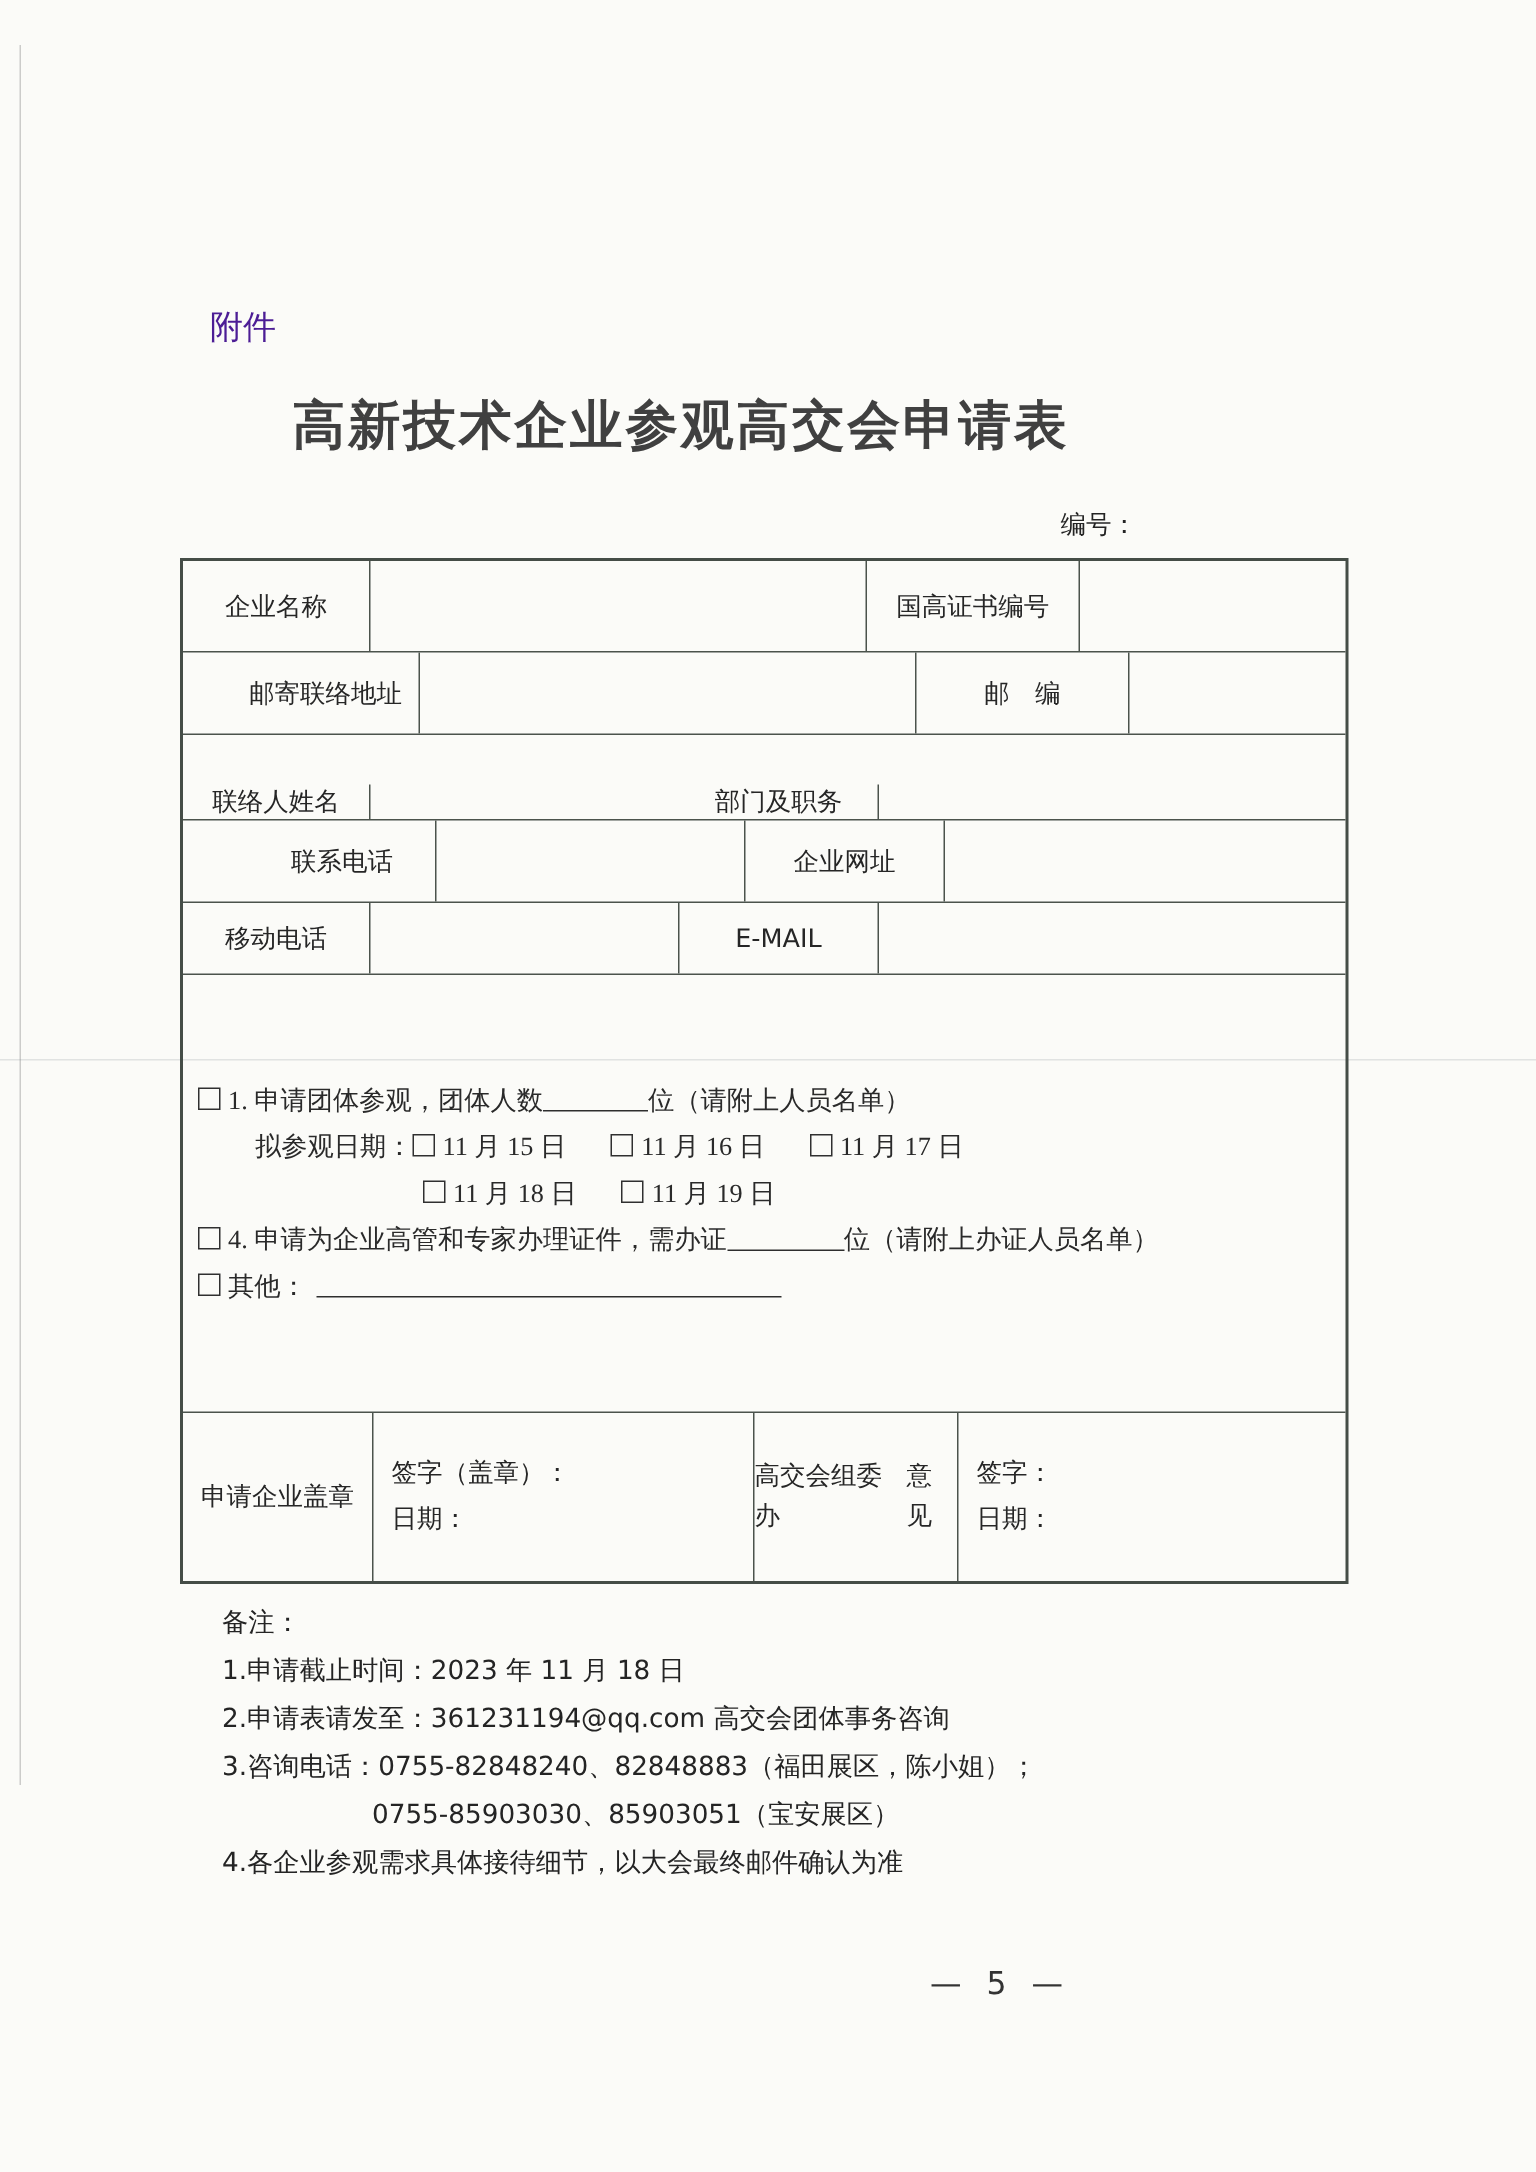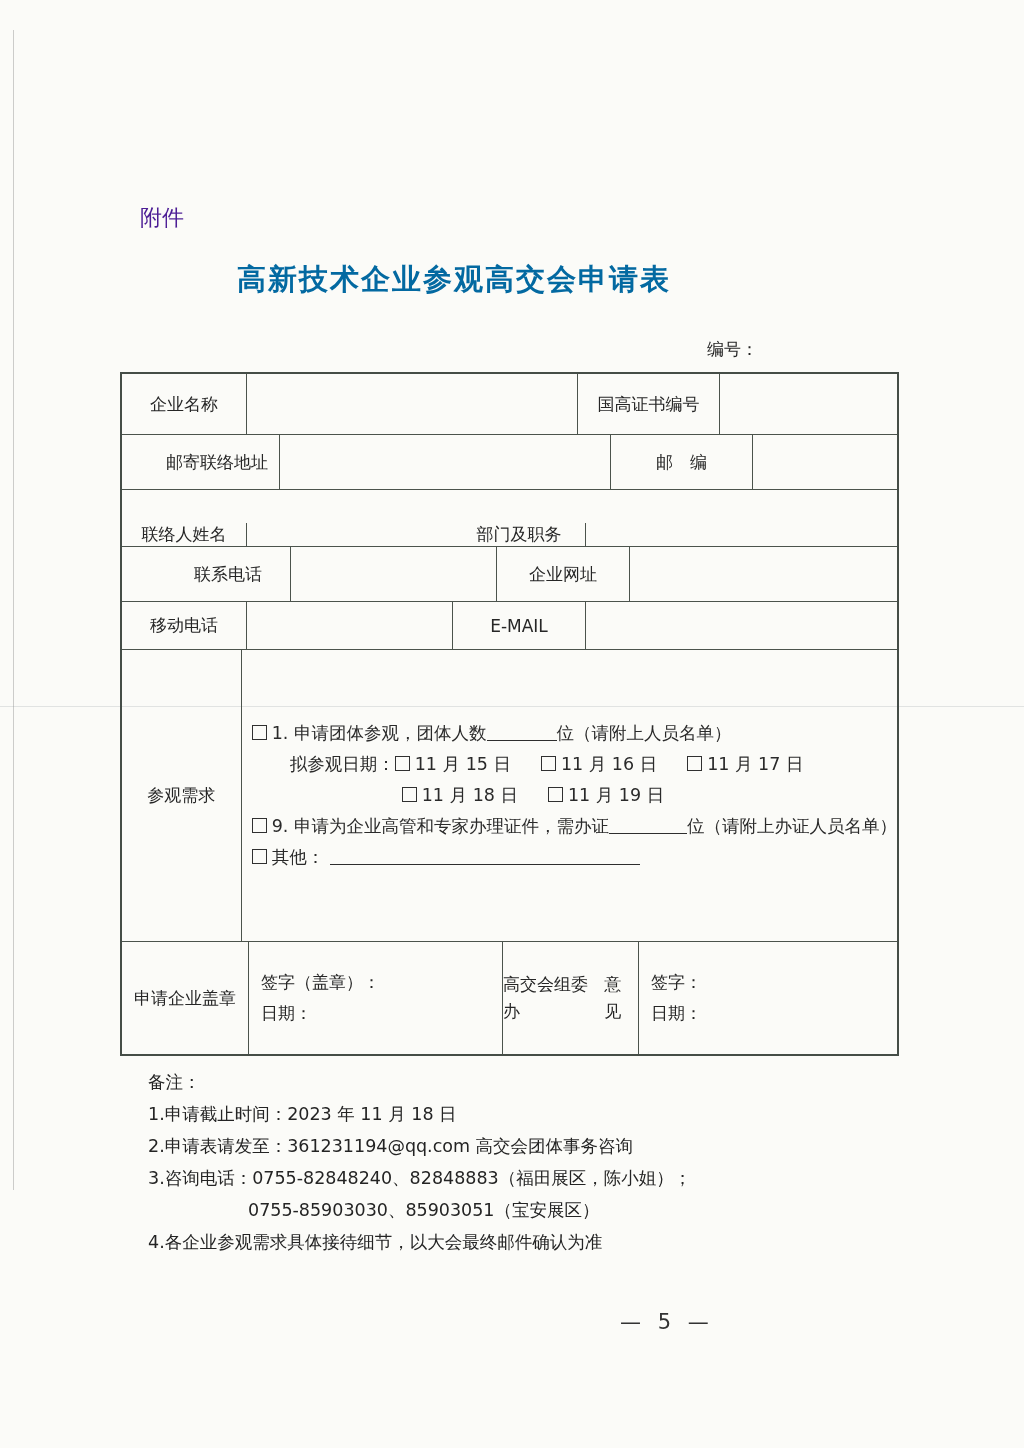--- a/index.html
+++ b/index.html
@@ -23,21 +23,21 @@
     position:absolute;left:0;top:706px;width:1024px;height:1px;
     background:rgba(130,140,150,.22);
   }
   .attachment{
     position:absolute;left:140px;top:203px;
     font-size:22px;color:#4c1d95;
   }
   .title{
     position:absolute;left:0;top:260px;width:908px;
     text-align:center;
-    font-size:29px;font-weight:700;letter-spacing:2px;color:#0369a1;
+    font-size:35px;font-weight:700;letter-spacing:2px;color:#404040;
     font-family:"DejaVu Sans","Liberation Sans",sans-serif;
   }
   .serial{
     position:absolute;left:707px;top:338px;
     font-size:17px;color:#242424;
   }
   
   .form-table{
     position:absolute;left:120px;top:372px;
     width:775px;
@@ -64,21 +64,21 @@
   .r3 .c3,.r4 .c3,.r5 .c3{width:133px;}
   .r3 .c4,.r4 .c4,.r5 .c4{flex:1;}
   .r6 .c1{width:125px;} .r6 .c2{flex:1;}
   .r7 .c1{width:127px;} .r7 .c2{width:254px;}
   .r7 .c3{width:136px;} .r7 .c4{flex:1;}
   
   .visit-cell{
     flex-direction:column;align-items:stretch;justify-content:center;
     padding-left:10px;font-size:17.5px;
   }
-  .visit-line{line-height:31px;white-space:nowrap;color:#2a2a2a;}
+  .visit-line{line-height:31px;white-space:nowrap;color:#2a2a2a;font-family:Liberation Serif, serif;}
   .visit-line.indent1{margin-left:38px;}
   .visit-line.indent2{margin-left:150px;}
   .cb{
     display:inline-block;width:13px;height:13px;
     border:1.5px solid #303030;margin-right:5px;vertical-align:-1px;
   }
   .blank{
     display:inline-block;border-bottom:1px solid #2e2e2e;height:14px;
     vertical-align:-2px;
   }
@@ -147,33 +147,32 @@
     </div>
 
     <div class="row r5">
       <div class="cell c1">移动电话</div>
       <div class="cell c2 value"></div>
       <div class="cell c3">E-MAIL</div>
       <div class="cell c4 last value"></div>
     </div>
 
     <div class="row r6">
-      <div class="cell c1">参观需求</div>
       <div class="cell c2 last visit-cell">
         <div class="visit-line">
           <span class="cb"></span><span>1. 申请团体参观，团体人数</span><span class="blank w70"></span><span>位（请附上人员名单）</span>
         </div>
         <div class="visit-line indent1">
           <span>拟参观日期：</span><span class="date-item"><span class="cb"></span><span>11 月 15 日</span></span><span class="date-item"><span class="cb"></span><span>11 月 16 日</span></span><span class="date-item"><span class="cb"></span><span>11 月 17 日</span></span>
         </div>
         <div class="visit-line indent2">
           <span class="date-item"><span class="cb"></span><span>11 月 18 日</span></span><span class="date-item"><span class="cb"></span><span>11 月 19 日</span></span>
         </div>
         <div class="visit-line">
-          <span class="cb"></span><span>9. 申请为企业高管和专家办理证件，需办证</span><span class="blank w78"></span><span>位（请附上办证人员名单）</span>
+          <span class="cb"></span><span>4. 申请为企业高管和专家办理证件，需办证</span><span class="blank w78"></span><span>位（请附上办证人员名单）</span>
         </div>
         <div class="visit-line">
           <span class="cb"></span><span>其他：</span><span class="blank w310"></span>
         </div>
       </div>
     </div>
 
     <div class="row r7 last-row">
       <div class="cell c1 stack">
         <span>申请企业</span>

